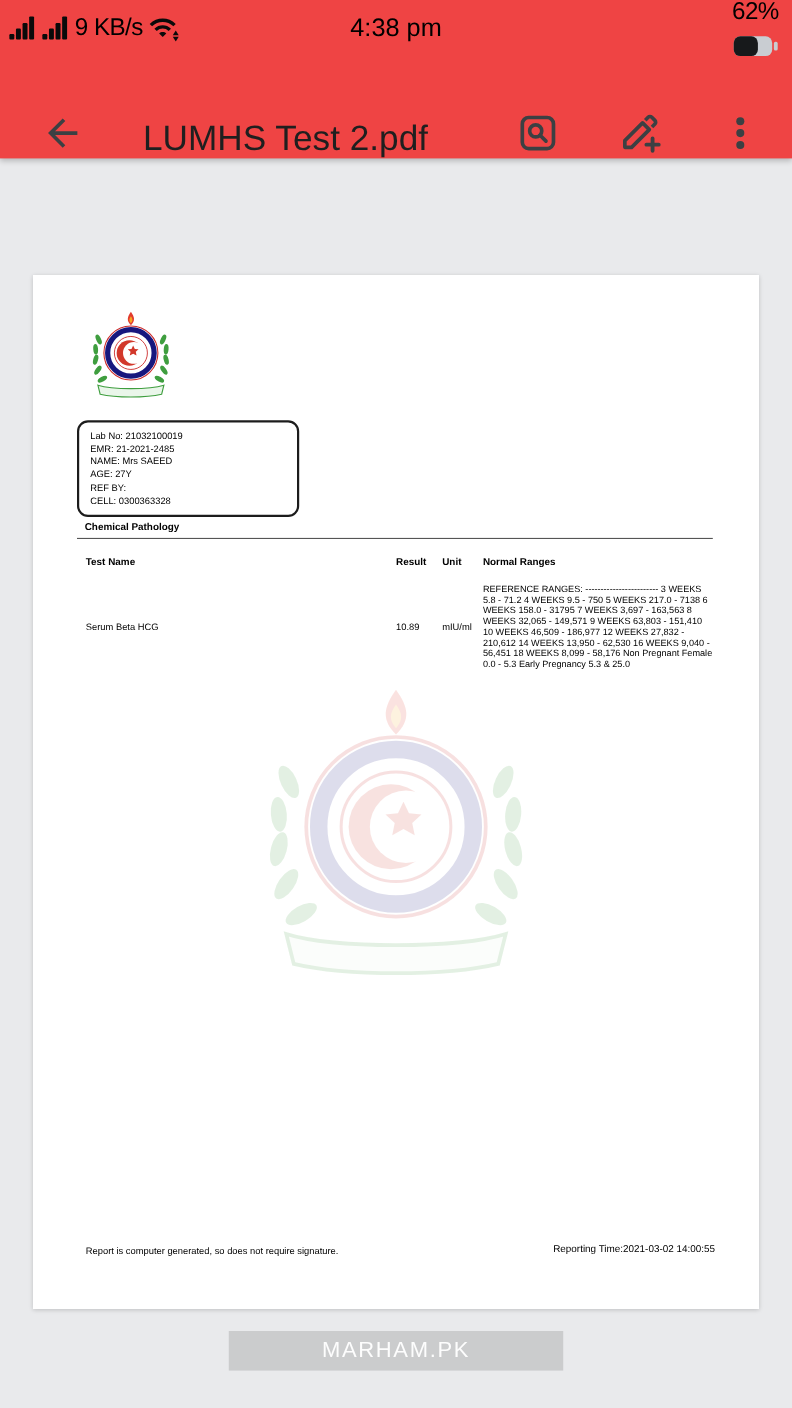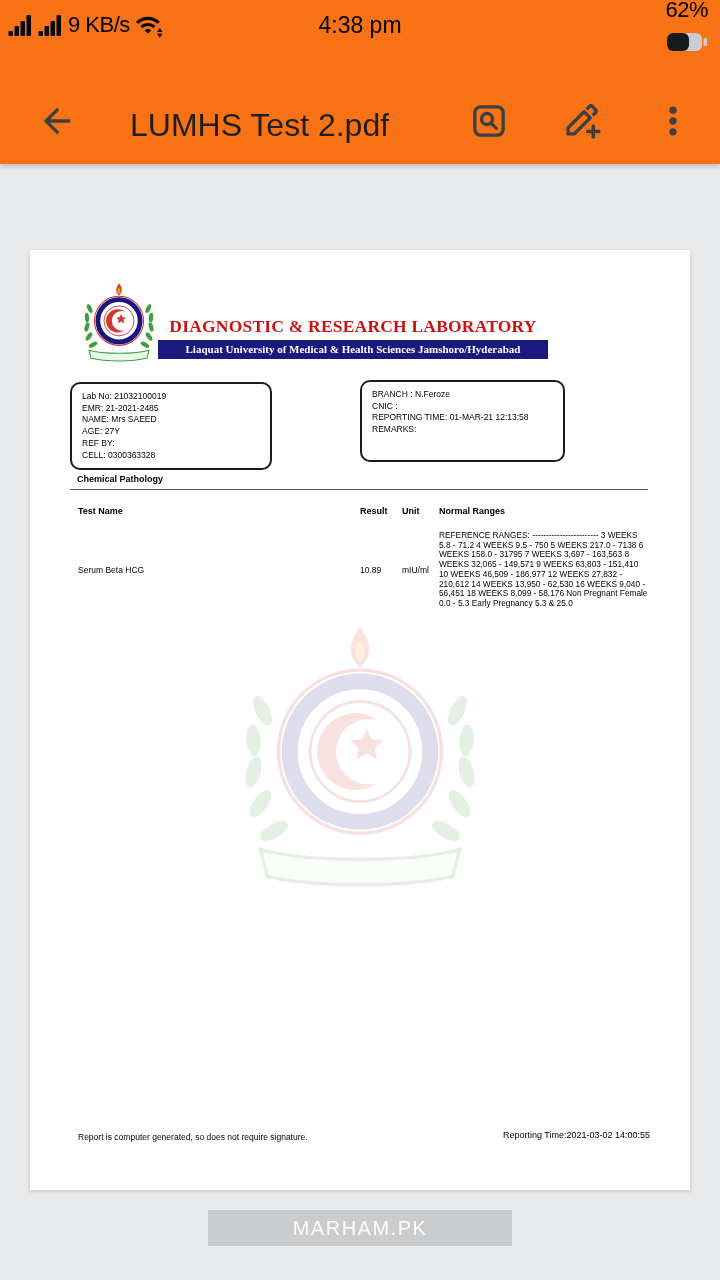--- a/index.html
+++ b/index.html
@@ -2,21 +2,21 @@
 <html><head>
 <meta charset="utf-8">
 <style>
   html,body{margin:0;padding:0;}
   body{
     width:720px;height:1280px;position:relative;overflow:hidden;
     background:#e9eaec;font-family:"Liberation Sans",sans-serif;color:#000;
   }
 
   
-  .app-header{position:absolute;top:0;left:0;width:720px;height:164px;background:#f97316;
+  .app-header{position:absolute;top:0;left:0;width:720px;height:144px;background:#ef4444;
     box-shadow:0 2px 5px rgba(0,0,0,0.22);z-index:5;}
   .status-bar{height:42px;display:flex;align-items:center;padding:4px 12px 0 8px;position:relative;}
   .sb-left{display:flex;align-items:center;gap:5px;}
   .sb-text{font-size:22px;letter-spacing:-0.5px;}
   .sb-time{position:absolute;left:50%;transform:translateX(-50%);font-size:23px;}
   .sb-right{margin-left:auto;display:flex;align-items:center;gap:7px;flex-direction:column;}
   .toolbar{height:98px;display:flex;align-items:flex-end;padding:0 24px 0 34px;}
   .tb-title{font-size:32px;color:#1f1f1f;margin-left:50px;white-space:nowrap;flex:0 1 auto;overflow:hidden;}
   .tb-spacer{flex:1;}
   .tb-btn{width:46px;height:46px;display:flex;align-items:center;justify-content:center;flex:none;}
@@ -173,40 +173,30 @@
     </div>
   </div>
 </div>
 
 <div class="pdf-viewport">
   <div class="pdf-page">
 
     <svg class="rep-logo">
         <use href="#crest"></use>
       </svg>
-    <div class="rep-mid">
-      <div class="rep-title">DIAGNOSTIC &amp; RESEARCH LABORATORY</div>
-      <div class="rep-banner">Liaquat University of Medical &amp; Health Sciences Jamshoro/Hyderabad</div>
-    </div>
 
     <div class="info-box box-patient">
       <div class="info-line"><b>Lab No:</b> <span>21032100019</span></div>
       <div class="info-line"><b>EMR:</b> <span>21-2021-2485</span></div>
       <div class="info-line"><b>NAME:</b> <span>Mrs SAEED</span></div>
       <div class="info-line"><b>AGE:</b> <span>27Y</span></div>
       <div class="info-line"><b>REF BY:</b> <span></span></div>
       <div class="info-line"><b>CELL:</b> <span>0300363328</span></div>
     </div>
 
-    <div class="info-box box-branch">
-      <div class="info-line"><b>BRANCH :</b> <span>N.Feroze</span></div>
-      <div class="info-line"><b>CNIC :</b> <span></span></div>
-      <div class="info-line"><b>REPORTING TIME:</b> <span>01-MAR-21 12:13:58</span></div>
-      <div class="info-line"><b>REMARKS:</b> <span></span></div>
-    </div>
 
     <div class="section-title">Chemical Pathology</div>
     <div class="section-rule"></div>
 
     <div class="tbl">
       <div class="tbl-h">Test Name</div>
       <div class="tbl-h">Result</div>
       <div class="tbl-h">Unit</div>
       <div class="tbl-h">Normal Ranges</div>
 

